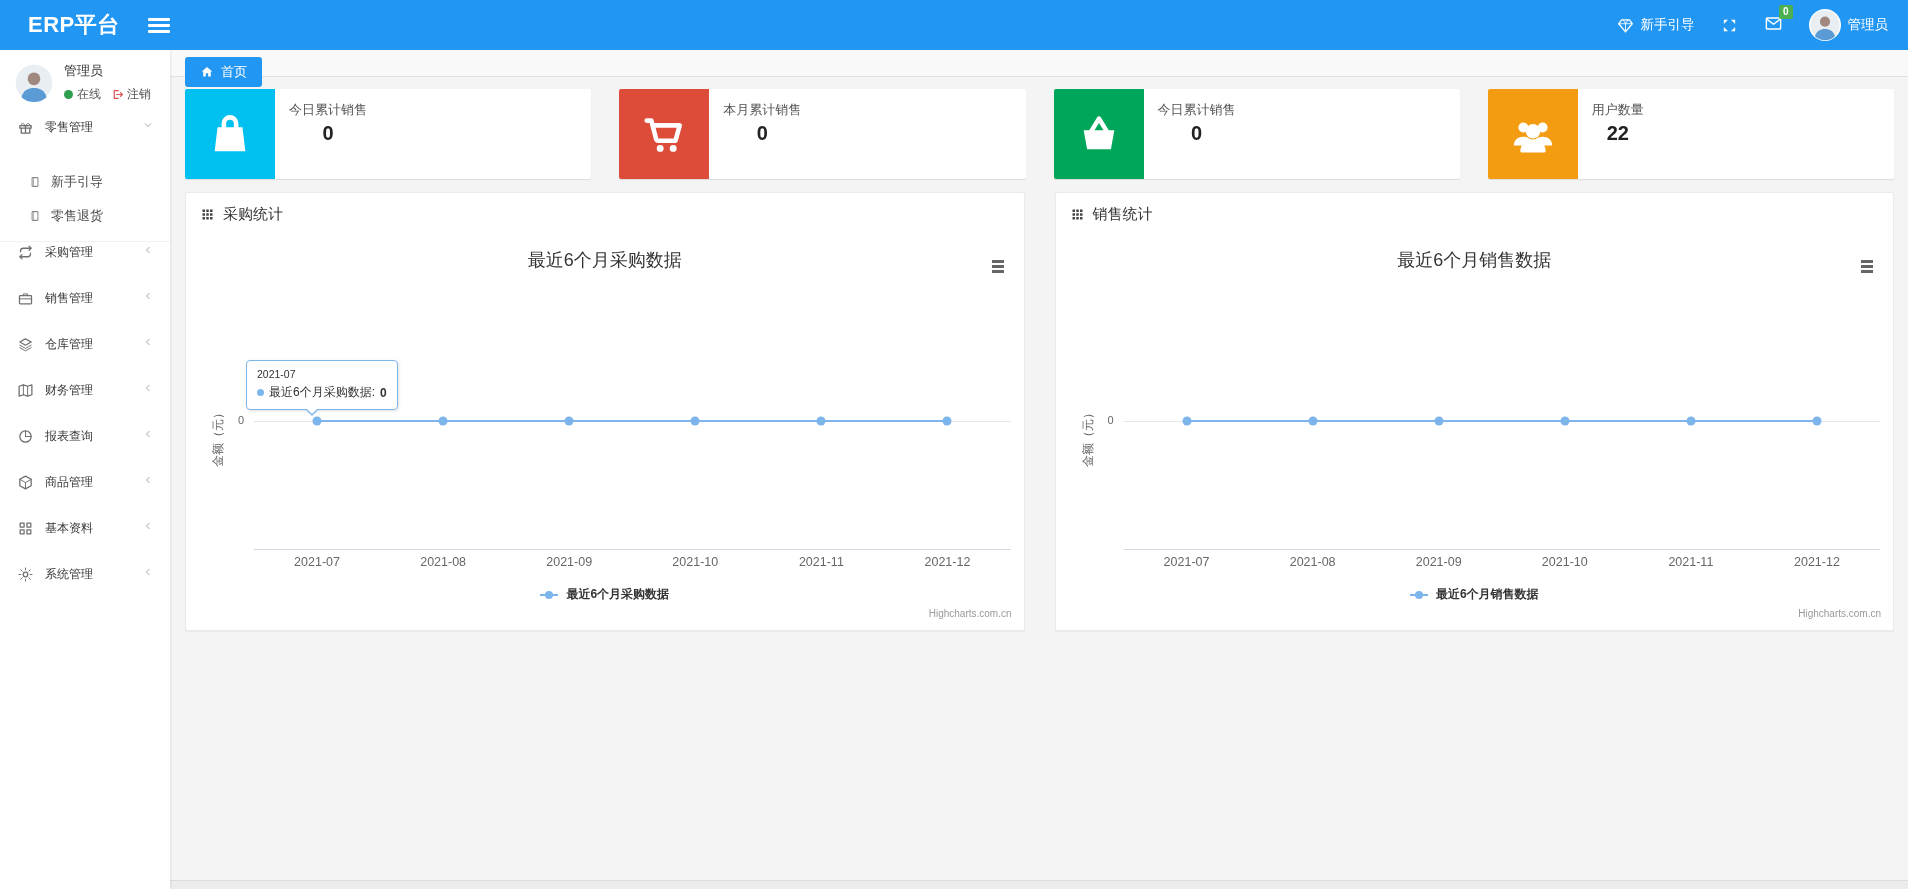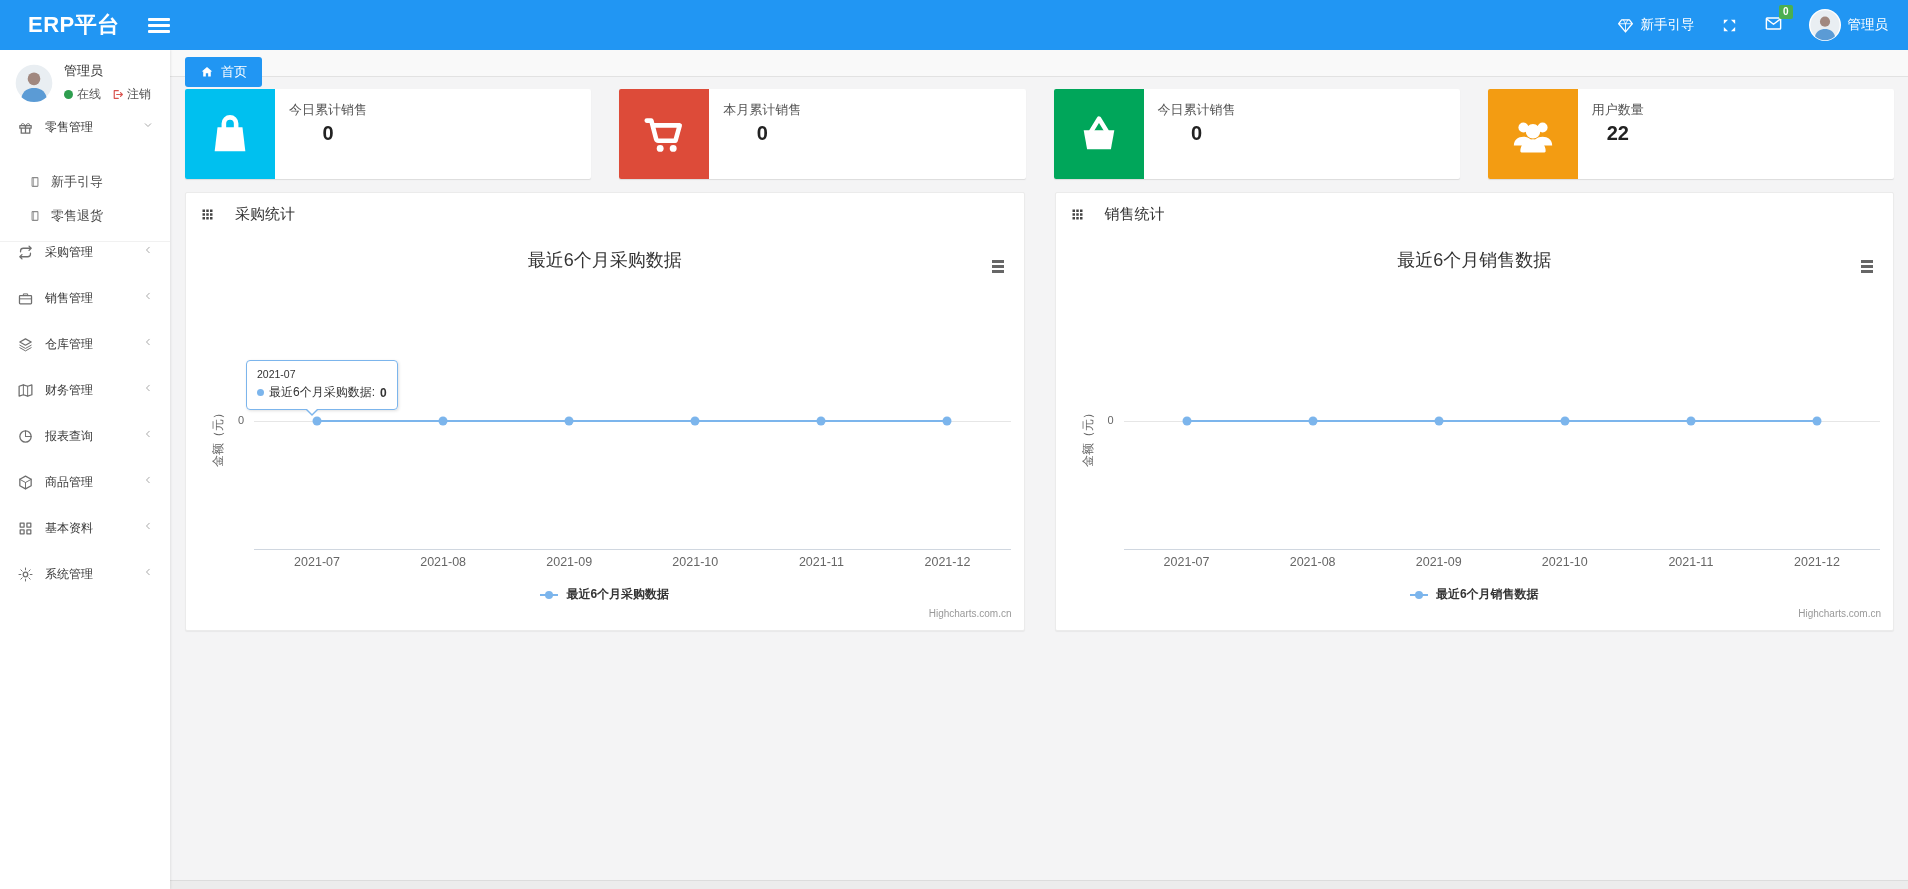--- a/index.html
+++ b/index.html
@@ -42,21 +42,21 @@
 
   .cards { display:flex; gap:28px; padding:12px 14px 0 15px; }
   .card { flex:1; background:#fff; height:90px; display:flex; box-shadow:0 1px 1px rgba(0,0,0,.10); border-radius:2px; overflow:hidden; cursor:pointer; }
   .card-icon { width:90px; height:90px; flex:none; display:flex; align-items:center; justify-content:center; color:#fff; }
   .card-body { padding:12px 14px;text-align:center; }
   .card-label { font-size:13px; color:#555; }
   .card-value { font-size:20px; font-weight:700; color:#222; margin-top:3px; }
 
   .panels { display:flex; gap:30px; padding:13px 14px 0 15px; }
   .panel { flex:1; background:#fff; border:1px solid #ebebeb; box-shadow:0 1px 1px rgba(0,0,0,.05); border-radius:2px; }
-  .panel-header { display:flex; align-items:center; gap:20px; padding:12px 14px 8px 14px; font-size:15px; color:#333; }
+  .panel-header { display:flex; align-items:center; gap:8px; padding:12px 14px 8px 14px; font-size:15px; color:#333; }
   .panel-header .ico { color:#444; }
 
   
   .chart { position:relative; height:398px; }
   .ch-title { position:absolute; top:16px; left:0; right:0; text-align:center; font-size:18px; color:#333; }
   .ch-burger { position:absolute; top:26px; right:18px; width:16px; cursor:pointer; padding:2px; }
   .ch-burger i { display:block; height:3px; background:#666; margin-bottom:2px; }
   .ch-ylabel { position:absolute; left:32px; top:205px; transform:translate(-50%,-50%) rotate(-90deg); font-size:12px; color:#666; white-space:nowrap; }
   .ch-ytick { position:absolute; left:30px; width:28px; top:182px; text-align:right; font-size:11px; color:#666; }
   .ch-grid { position:absolute; left:68px; right:13px; top:189px; height:1px; background:#e6e6e6; }

